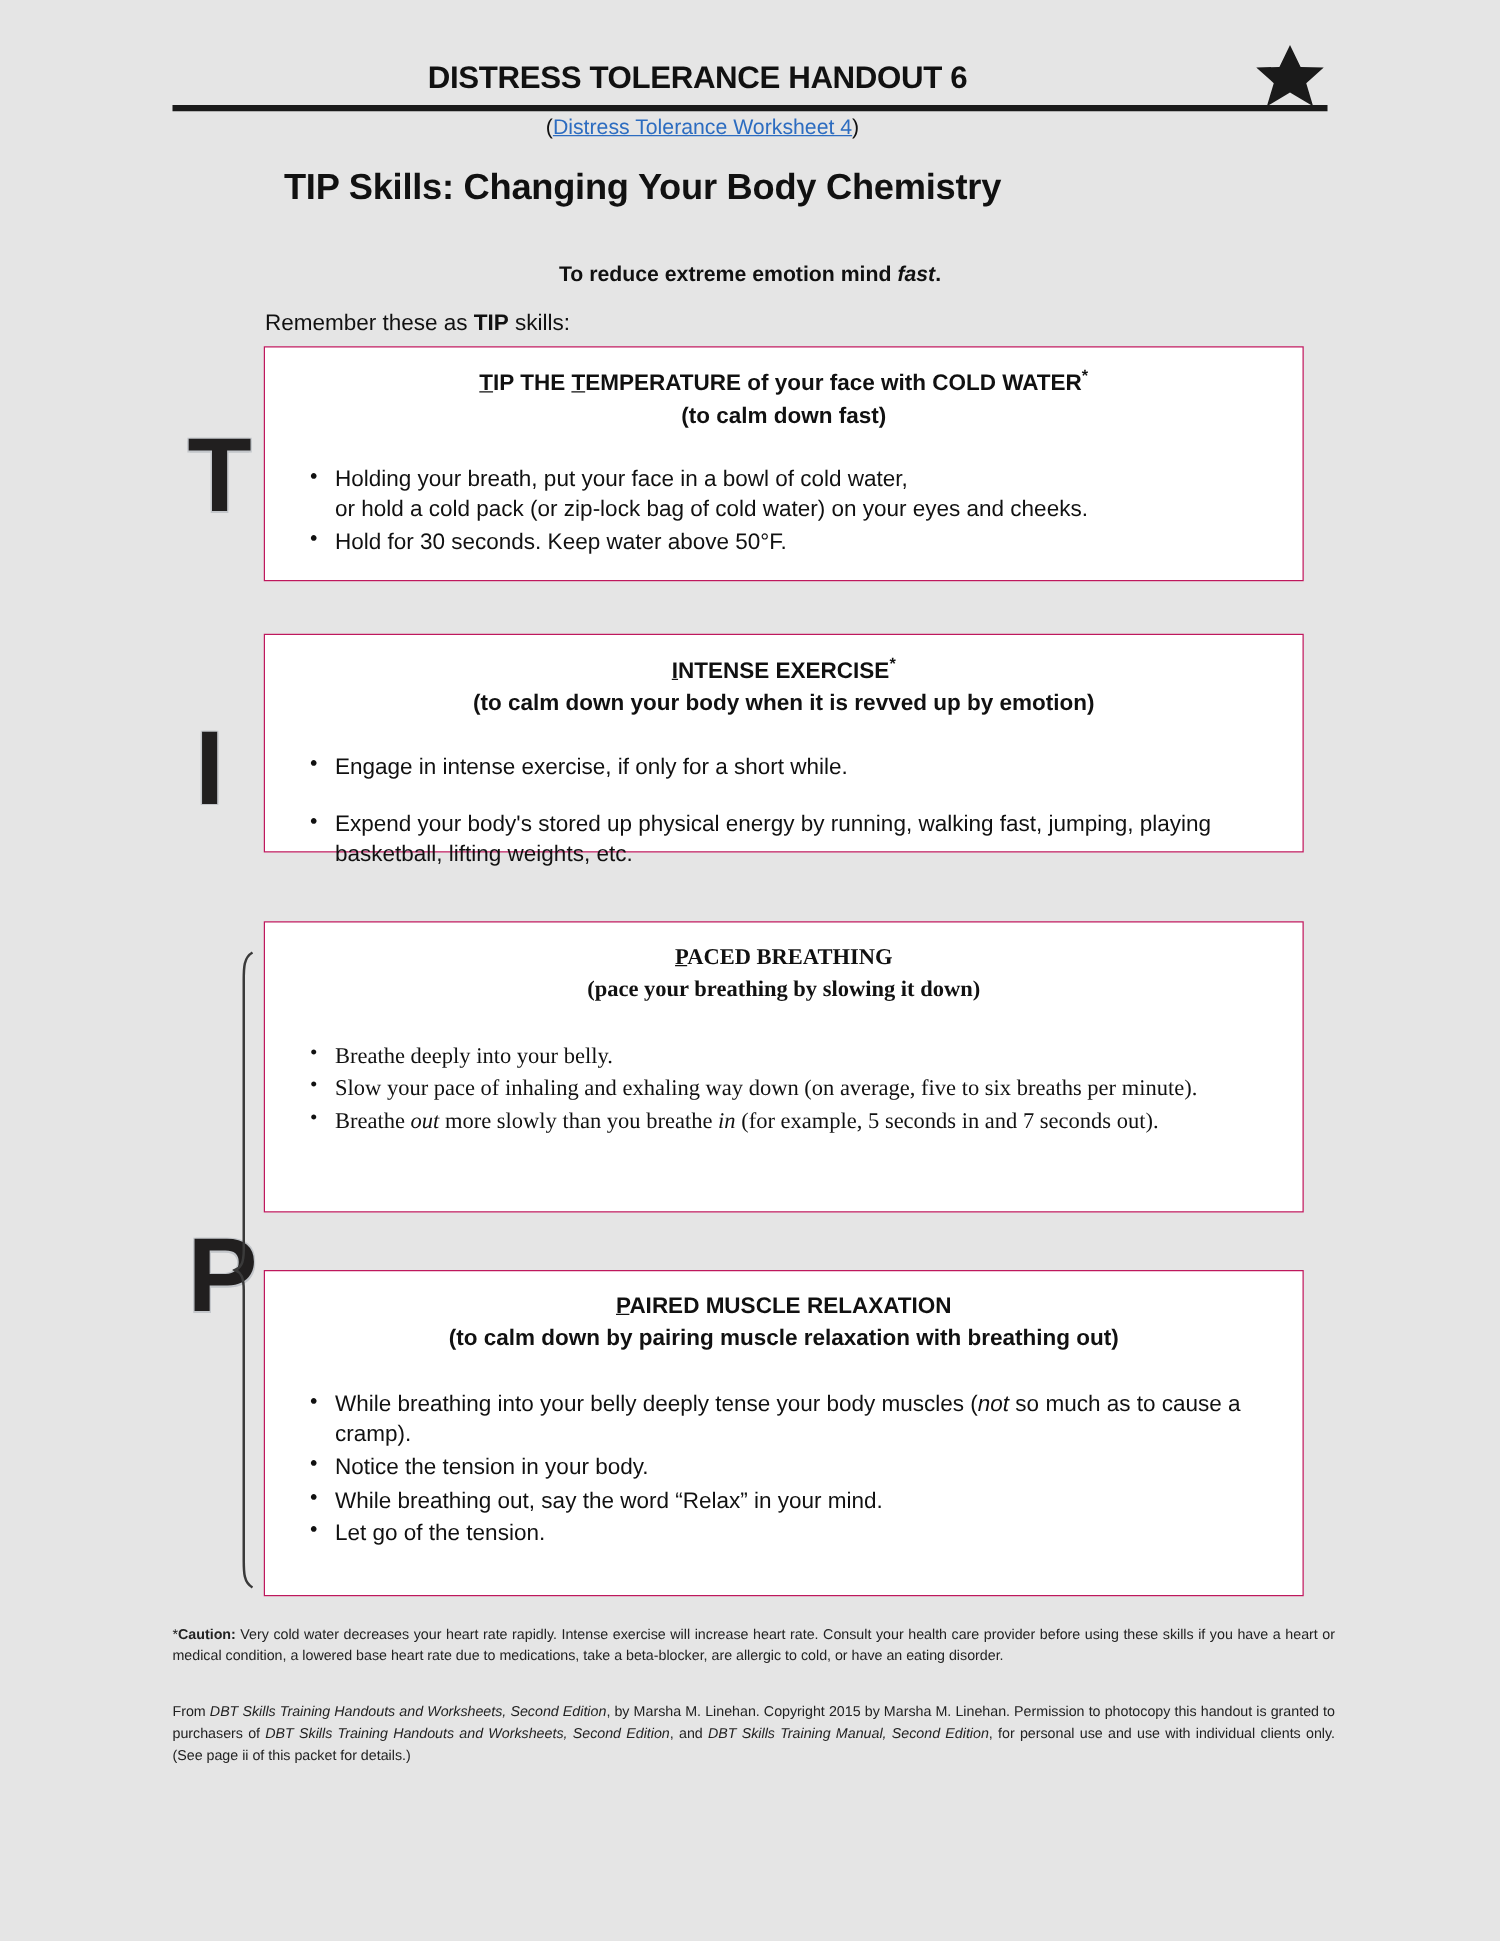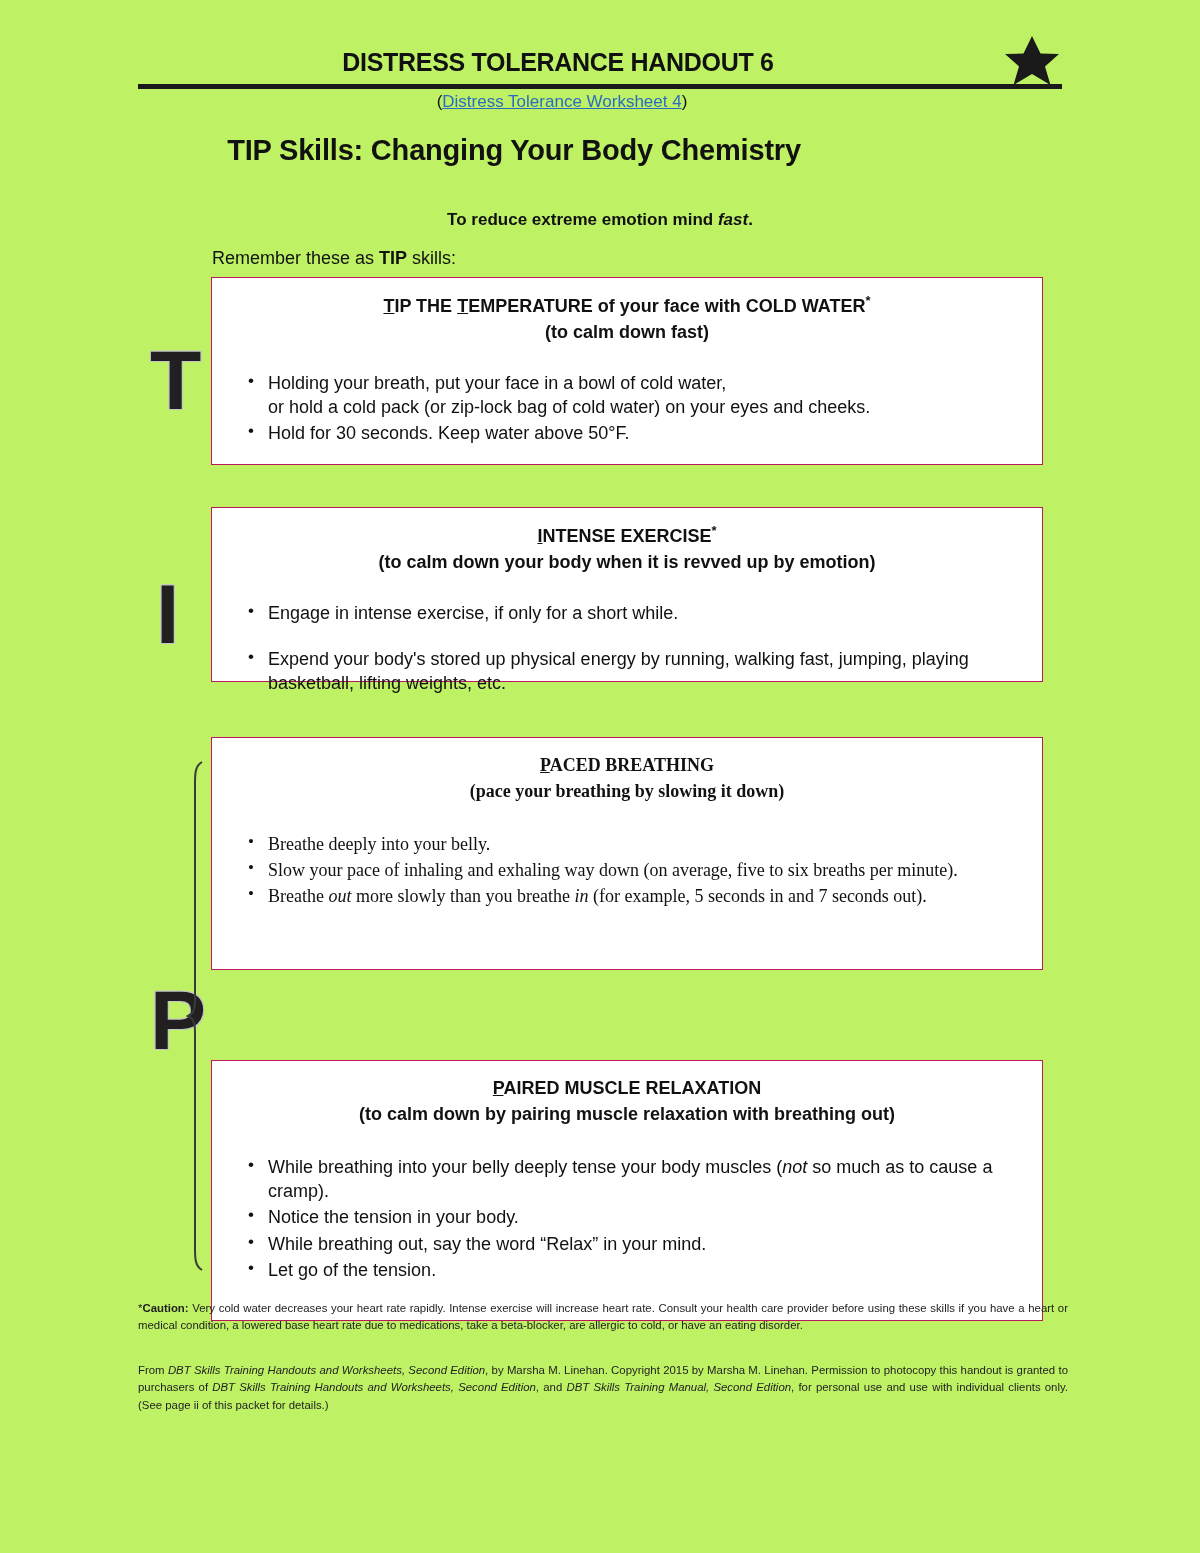--- a/index.html
+++ b/index.html
@@ -8,21 +8,21 @@
     background: #ffffff;
   }
   body {
     font-family: "Liberation Sans", sans-serif;
     color: #111111;
   }
   .page {
     position: relative;
     width: 1200px;
     height: 1553px;
-    background: #bef264;
+    background: #e5e5e5;
     overflow: hidden;
   }
 
   
   .header {
     position: absolute;
     left: 138px;
     top: 30px;
     width: 924px;
     height: 62px;
@@ -141,21 +141,21 @@
 
   
   #box-exercise { left: 211px; top: 507px; width: 832px; height: 175px; }
   #box-exercise .bullets { margin: 26px 0 0 34px; }
 
   
   #box-paced { left: 211px; top: 737px; width: 832px; height: 233px; font-family: Liberation Serif, serif; }
   #box-paced .bullets { margin: 28px 0 0 34px; }
 
   
-  #box-paired { left: 211px; top: 1016px; width: 832px; height: 261px; margin-top: 44px; }
+  #box-paired { left: 211px; top: 1016px; width: 832px; height: 261px; }
   #box-paired .bullets { margin: 28px 0 0 34px; }
 
   
   .big-letter {
     position: absolute;
     font-family: "Liberation Sans", sans-serif;
     font-weight: bold;
     font-size: 84px;
     line-height: 1;
     color: #211f1f;

